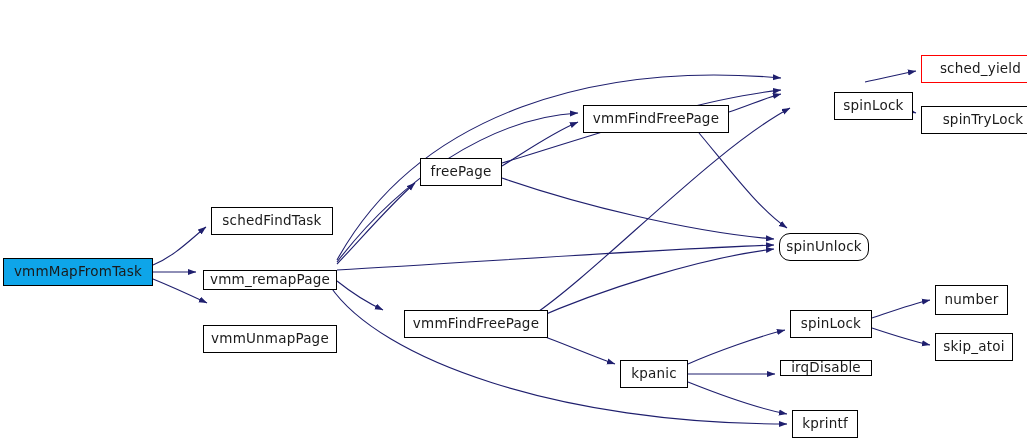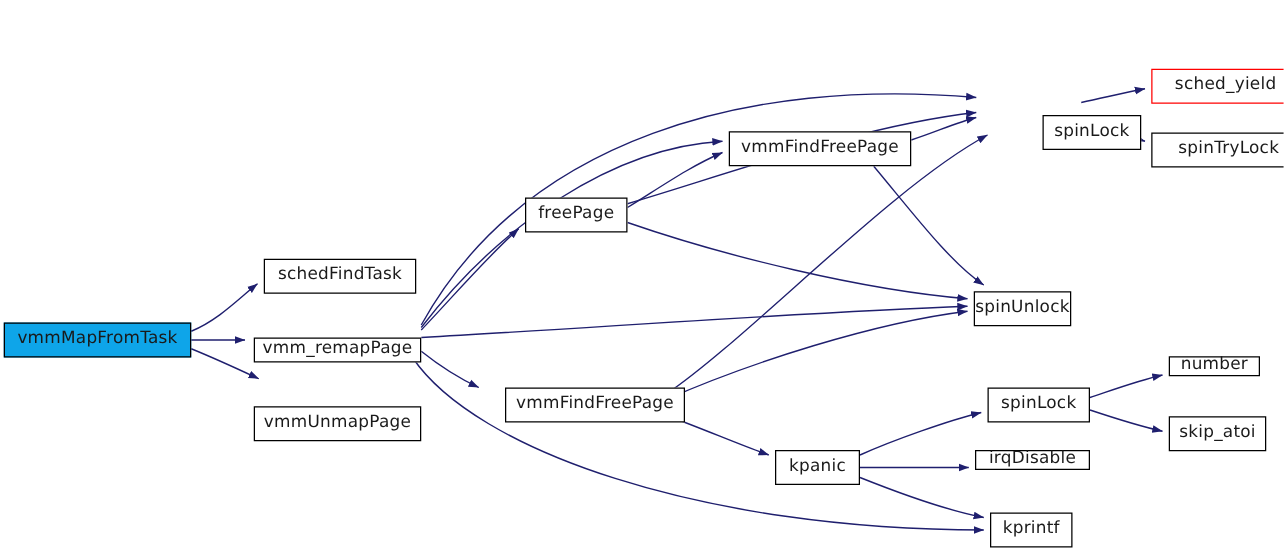--- a/index.html
+++ b/index.html
@@ -106,38 +106,38 @@
       </div>
       <div class="node" style="left: 583px; top: 105px; width: 146px; height: 28px;">
         <span class="node-label">vmmFindFreePage</span>
       </div>
       <div class="node" style="left: 620px; top: 360px; width: 68px; height: 28px;">
         <span class="node-label">kpanic</span>
       </div>
       <div class="node" style="left: 786px; top: 92px; width: 79px; height: 28px; margin-left: 48px;">
         <span class="node-label">spinLock</span>
       </div>
-      <div class="node" style="left: 779px; top: 233px; width: 78px; height: 28px;">
+      <div class="node" style="left: 779px; top: 233px; width: 90px; height: 28px; border-radius: 11px;">
         <span class="node-label">spinUnlock</span>
       </div>
       <div class="node" style="left: 790px; top: 310px; width: 82px; height: 28px;">
         <span class="node-label">spinLock</span>
       </div>
       <div class="node" style="left: 780px; top: 360px; width: 92px; height: 16px;">
         <span class="node-label">irqDisable</span>
       </div>
       <div class="node" style="left: 792px; top: 410px; width: 66px; height: 28px;">
         <span class="node-label">kprintf</span>
       </div>
       <div class="node highlight" style="left: 921px; top: 55px; width: 119px; height: 28px;">
         <span class="node-label">sched_yield</span>
       </div>
       <div class="node" style="left: 921px; top: 106px; width: 124px; height: 28px;">
         <span class="node-label">spinTryLock</span>
       </div>
-      <div class="node" style="left: 935px; top: 285px; width: 73px; height: 16px;">
+      <div class="node" style="left: 935px; top: 285px; width: 73px; height: 30px;">
         <span class="node-label">number</span>
       </div>
       <div class="node" style="left: 935px; top: 333px; width: 78px; height: 28px;">
         <span class="node-label">skip_atoi</span>
       </div>
     </div>
 </div>
 
 </body></html>

